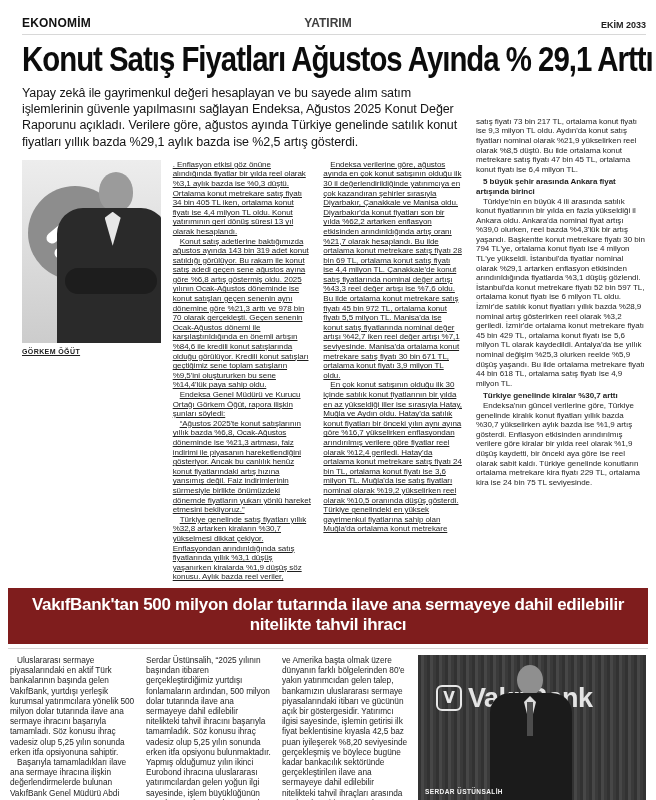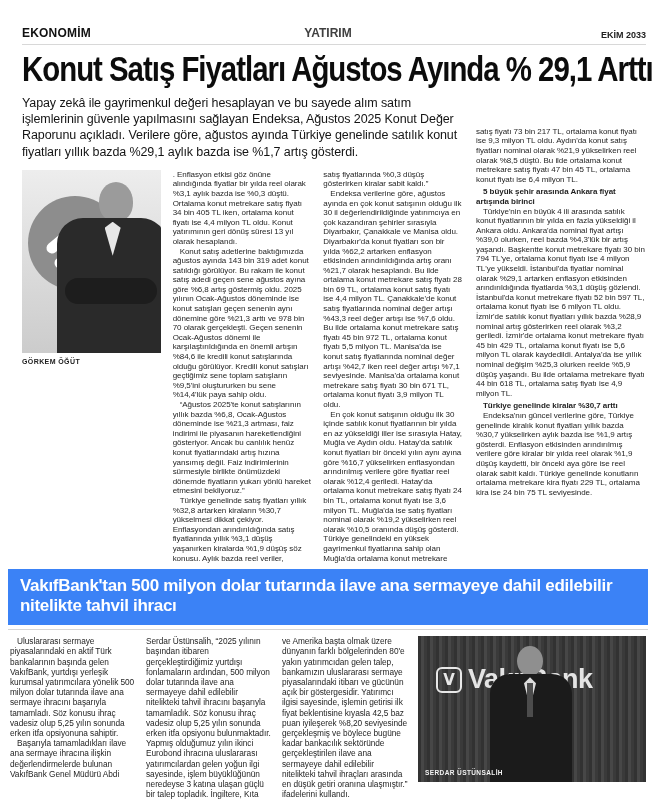--- a/index.html
+++ b/index.html
@@ -3,53 +3,53 @@
 <meta charset="utf-8">
 <style>
   * { margin:0; padding:0; box-sizing:border-box; }
   html,body { width:656px; background:#ffffff; }
   body {
     font-family:"Liberation Sans","DejaVu Sans",sans-serif;
     color:#1f1f1f; width:656px; height:800px; overflow:hidden; position:relative;
   }
   .masthead {
     display:flex; justify-content:space-between; align-items:flex-end;
-    margin:26px 10px 0 22px; padding-bottom:4px; border-bottom:1px solid #d8d8d8;
+    margin:16px 10px 0 22px; padding-bottom:4px; border-bottom:1px solid #d8d8d8;
   }
   .brand  { font-size:12px; font-weight:700; letter-spacing:.2px; color:#111; }
   .section{ font-size:12px; font-weight:700; color:#404040; position:absolute; left:50%; transform:translateX(-50%); }
   .date   { font-size:9px;  font-weight:700; color:#222; }
   .headline {
     margin:6px 10px 7px 22px; font-size:35px; font-weight:800; color:#0c0c0c;
     letter-spacing:-1.2px; white-space:nowrap; transform:scaleX(.84); transform-origin:left center; line-height:1.05;
   }
   .body-wrap { display:flex; gap:14px; padding:0 10px 0 22px; }
   .left-part { flex:1; min-width:0; }
   .lead {
     font-size:12.5px; line-height:1.3; color:#141414; letter-spacing:-.1px;
     margin-bottom:10px; padding-right:4px;
   }
-  .cols3 { display:flex; gap:12px; }
+  .cols3 { display:flex; gap:12px;text-decoration:underline; }
   .col { flex:1; min-width:0; }
   .col p, .col4 p { font-size:8px; line-height:9.6px; letter-spacing:-.05px; text-align:left; }
   .ind { text-indent:7px; }
   .subhead { font-weight:700; text-indent:7px; margin:3px 0 0 0; }
   .col4 { width:170px; flex:0 0 170px;margin-top:32px; }
   
   .photo1 { width:100%; height:183px; position:relative; overflow:hidden;
             background:linear-gradient(180deg,#ededed 0%,#d9d9d9 60%,#cccccc 100%); }
   .endeksa-circle { position:absolute; left:6px; top:26px; width:94px; height:94px; border-radius:50%; background:#8d8d8d; }
   .person1-head { position:absolute; right:28px; top:12px; width:34px; height:40px; border-radius:50% 50% 46% 46%; background:#9b9b9b; }
   .person1-body { position:absolute; right:-6px; top:48px; width:110px; height:140px; border-radius:26px 26px 0 0; background:#2a2a2a; }
   .person1-shirt{ position:absolute; right:40px; top:52px; width:16px; height:34px; background:#e7e7e7; clip-path:polygon(50% 0,100% 18%,50% 100%,0 18%); }
   .person1-arms { position:absolute; right:4px; top:108px; width:92px; height:26px; border-radius:13px; background:#1d1d1d; }
   .caption1 { font-size:7px; font-weight:700; letter-spacing:.4px; color:#222; margin-top:5px; }
   
   .banner {
-    margin:6px 8px 0 8px; background:#3b82f6; color:#fff; padding:7px 12px 9px 12px;
+    margin:6px 8px 0 8px; background:#7f1d1d; color:#fff; padding:7px 12px 9px 12px;text-align:center;
   }
   .banner h2 { font-size:17px; font-weight:800; letter-spacing:-.3px; line-height:1.18; max-width:620px; }
   .hairline { border-top:1px solid #d6d6d6; margin:4px 8px 6px 8px; }
   .a2-body { display:flex; gap:9px; padding:0 10px; }
   .a2-col { flex:1; min-width:0; }
   .a2-col p { font-size:8.3px; line-height:10.2px; letter-spacing:-.05px; }
   .a2-quote { text-indent:7px; }
   
   .photo2 { width:228px; flex:0 0 228px; height:146px; position:relative; overflow:hidden;
             background:repeating-linear-gradient(90deg,#323232 0 3px,#474747 3px 6px,#3a3a3a 6px 9px); }
@@ -69,21 +69,21 @@
 <div class="masthead">
   <span class="brand">EKONOMİM</span>
   <span class="section">YATIRIM</span>
   <span class="date">EKİM 2033</span>
 </div>
 
 <h1 class="headline">Konut Satış Fiyatları Ağustos Ayında % 29,1 Arttı</h1>
 
 <div class="body-wrap">
   <div class="left-part">
-    <p class="lead">Yapay zekâ ile gayrimenkul değeri hesaplayan ve bu sayede alım satım işlemlerinin güvenle yapılmasını sağlayan Endeksa, Ağustos 2025 Konut Değer Raporunu açıkladı. Verilere göre, ağustos ayında Türkiye genelinde satılık konut fiyatları yıllık bazda %29,1 aylık bazda ise %1,7 artış gösterdi.</p>
+    <p class="lead">Yapay zekâ ile gayrimenkul değeri hesaplayan ve bu sayede alım satım işlemlerinin güvenle yapılmasını sağlayan Endeksa, Ağustos 2025 Konut Değer Raporunu açıkladı. Verilere göre, ağustos ayında Türkiye genelinde satılık konut fiyatları yıllık bazda %29,1 aylık bazda ise %2,5 artış gösterdi.</p>
     <div class="cols3">
 
       <div class="col">
         <div class="photo1">
           <div class="endeksa-circle">
             <svg width="94" height="94" viewBox="0 0 94 94">
               <path d="M24 52 L47 33 L70 52" stroke="#ffffff" stroke-width="11" fill="none" stroke-linecap="round" stroke-linejoin="round"></path>
               <line x1="32" y1="67" x2="62" y2="67" stroke="#ffffff" stroke-width="11" stroke-linecap="round"></line>
             </svg>
           </div>
@@ -91,26 +91,26 @@
           <div class="person1-body"></div>
           <div class="person1-shirt"></div>
           <div class="person1-arms"></div>
         </div>
         <div class="caption1">GÖRKEM ÖĞÜT</div>
       </div>
 
       <div class="col">
         <p>. Enflasyon etkisi göz önüne alındığında fiyatlar bir yılda reel olarak %3,1 aylık bazda ise %0,3 düştü. Ortalama konut metrekare satış fiyatı 34 bin 405 TL iken, ortalama konut fiyatı ise 4,4 milyon TL oldu. Konut yatırımının geri dönüş süresi 13 yıl olarak hesaplandı.</p>
         <p class="ind">Konut satış adetlerine baktığımızda ağustos ayında 143 bin 319 adet konut satıldığı görülüyor. Bu rakam ile konut satış adedi geçen sene ağustos ayına göre %6,8 artış göstermiş oldu. 2025 yılının Ocak-Ağustos döneminde ise konut satışları geçen senenin aynı dönemine göre %21,3 arttı ve 978 bin 70 olarak gerçekleşti. Geçen senenin Ocak-Ağustos dönemi ile karşılaştırıldığında en önemli artışın %84,6 ile kredili konut satışlarında olduğu görülüyor. Kredili konut satışları geçtiğimiz sene toplam satışların %9,5'ini oluştururken bu sene %14,4'lük paya sahip oldu.</p>
+        <p class="ind">Endeksa Genel Müdürü ve Kurucu Ortağı Görkem Öğüt, rapora ilişkin şunları söyledi:</p>
         <p class="ind">“Ağustos 2025'te konut satışlarının yıllık bazda %6,8, Ocak-Ağustos döneminde ise %21,3 artması, faiz indirimi ile piyasanın hareketlendiğini gösteriyor. Ancak bu canlılık henüz konut fiyatlarındaki artış hızına yansımış değil. Faiz indirimlerinin sürmesiyle birlikte önümüzdeki dönemde fiyatların yukarı yönlü hareket etmesini bekliyoruz.”</p>
         <p class="ind">Türkiye genelinde satış fiyatları yıllık %32,8 artarken kiraların %30,7 yükselmesi dikkat çekiyor. Enflasyondan arındırıldığında satış fiyatlarında yıllık %3,1 düşüş yaşanırken kiralarda %1,9 düşüş söz konusu. Aylık bazda reel veriler,</p>
       </div>
 
       <div class="col">
-        <p>satış fiyatlarında %0,3 düşüş gösterirken kiralar sabit kaldı.”</p>
         <p class="ind">Endeksa verilerine göre, ağustos ayında en çok konut satışının olduğu ilk 30 il değerlendirildiğinde yatırımcıya en çok kazandıran şehirler sırasıyla Diyarbakır, Çanakkale ve Manisa oldu. Diyarbakır'da konut fiyatları son bir yılda %62,2 artarken enflasyon etkisinden arındırıldığında artış oranı %21,7 olarak hesaplandı. Bu ilde ortalama konut metrekare satış fiyatı 28 bin 69 TL, ortalama konut satış fiyatı ise 4,4 milyon TL. Çanakkale'de konut satış fiyatlarında nominal değer artışı %43,3 reel değer artışı ise %7,6 oldu. Bu ilde ortalama konut metrekare satış fiyatı 45 bin 972 TL, ortalama konut fiyatı 5,5 milyon TL. Manisa'da ise konut satış fiyatlarında nominal değer artışı %42,7 iken reel değer artışı %7,1 seviyesinde. Manisa'da ortalama konut metrekare satış fiyatı 30 bin 671 TL, ortalama konut fiyatı 3,9 milyon TL oldu.</p>
         <p class="ind">En çok konut satışının olduğu ilk 30 içinde satılık konut fiyatlarının bir yılda en az yükseldiği iller ise sırasıyla Hatay, Muğla ve Aydın oldu. Hatay'da satılık konut fiyatları bir önceki yılın aynı ayına göre %16,7 yükselirken enflasyondan arındırılmış verilere göre fiyatlar reel olarak %12,4 geriledi. Hatay'da ortalama konut metrekare satış fiyatı 24 bin TL, ortalama konut fiyatı ise 3,6 milyon TL. Muğla'da ise satış fiyatları nominal olarak %19,2 yükselirken reel olarak %10,5 oranında düşüş gösterdi. Türkiye genelindeki en yüksek gayrimenkul fiyatlarına sahip olan Muğla'da ortalama konut metrekare</p>
       </div>
 
     </div>
   </div>
 
   <div class="col4">
     <p>satış fiyatı 73 bin 217 TL, ortalama konut fiyatı ise 9,3 milyon TL oldu. Aydın'da konut satış fiyatları nominal olarak %21,9 yükselirken reel olarak %8,5 düştü. Bu ilde ortalama konut metrekare satış fiyatı 47 bin 45 TL, ortalama konut fiyatı ise 6,4 milyon TL.</p>
     <p class="subhead">5 büyük şehir arasında Ankara fiyat artışında birinci</p>

